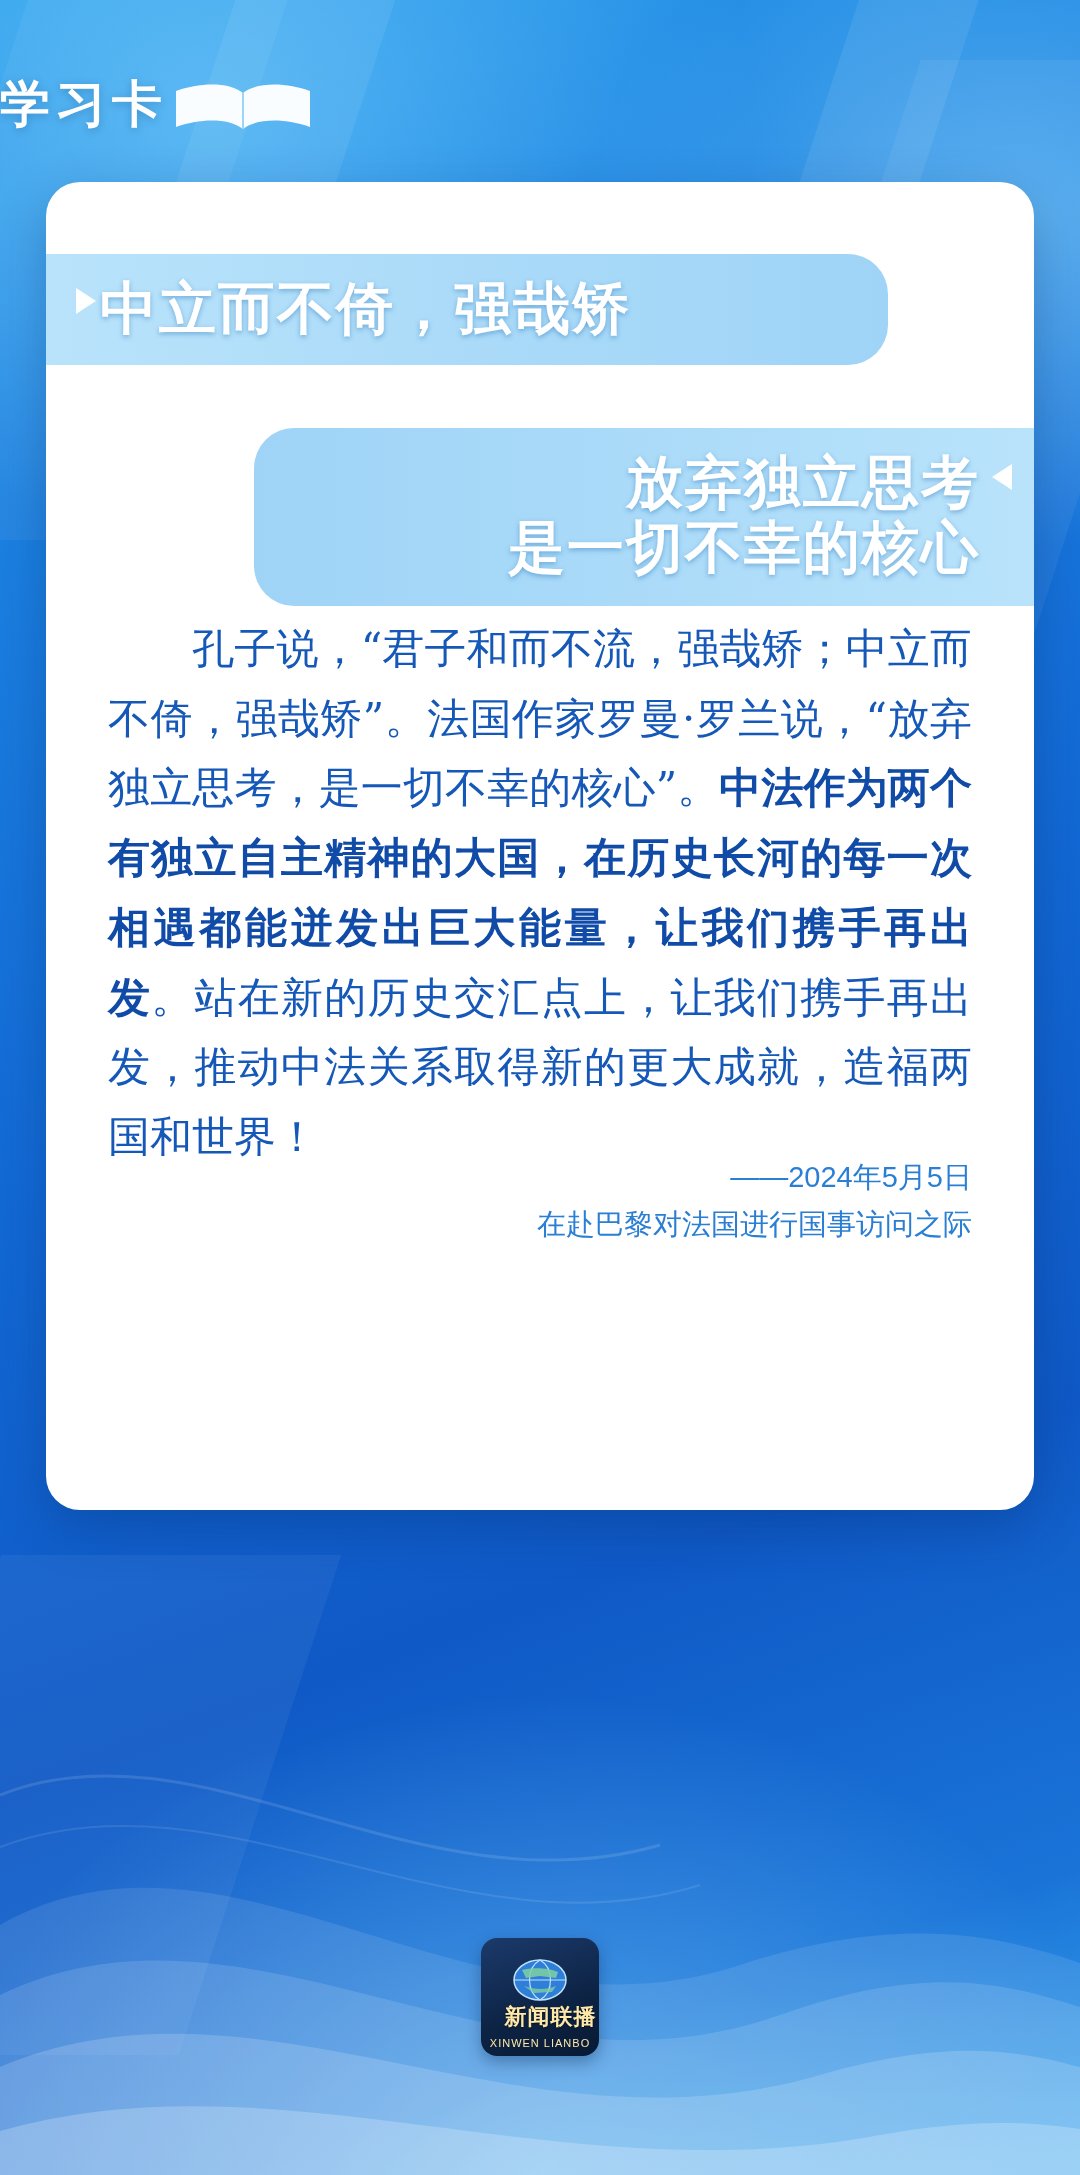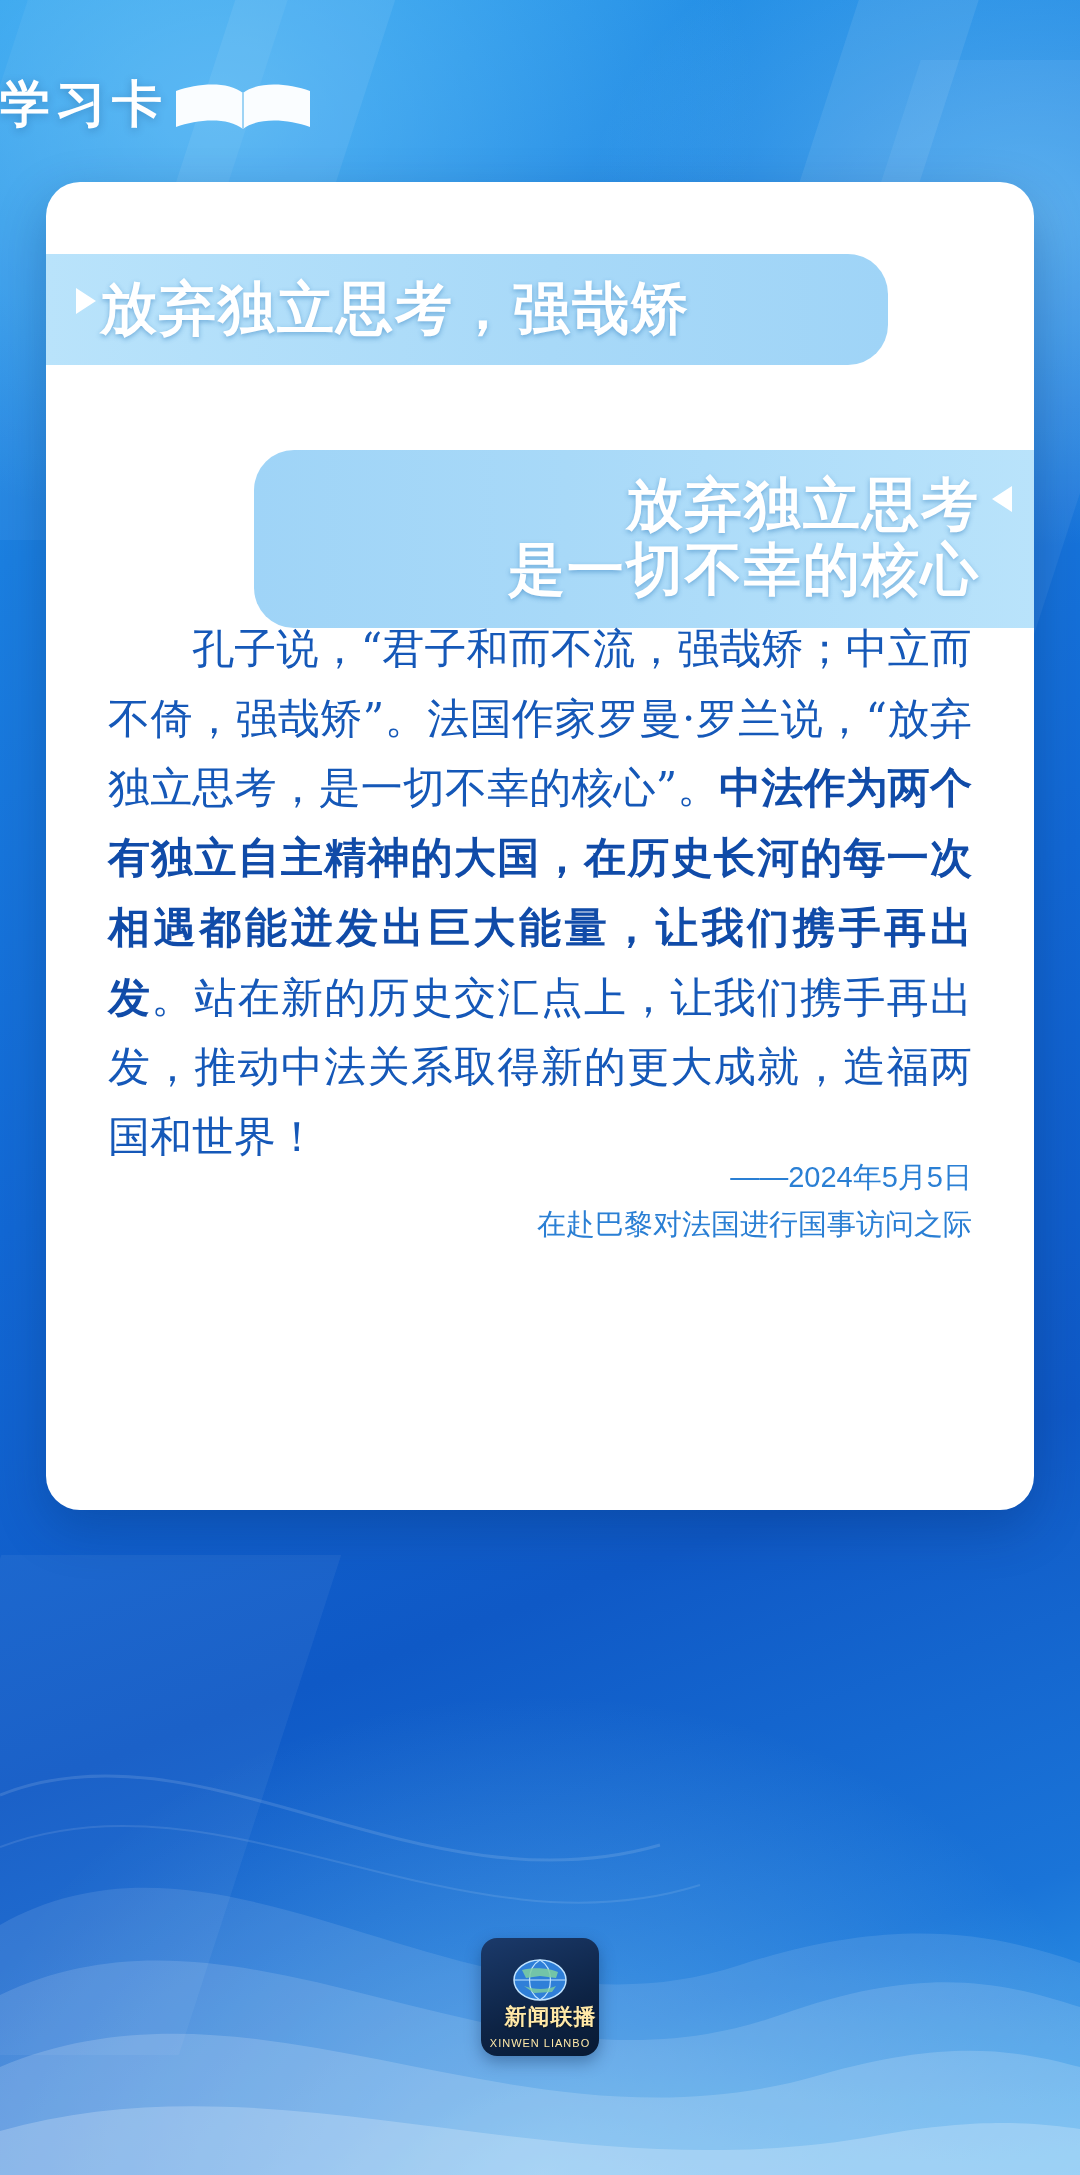--- a/index.html
+++ b/index.html
@@ -107,21 +107,21 @@
     width: 0; height: 0;
     border-left: 20px solid #ffffff;
     border-top: 13px solid transparent;
     border-bottom: 13px solid transparent;
   }
 
   
   .banner2 {
     position: absolute;
     right: 0;
-    top: 268px;
+    top: 246px;
     width: 780px;
     background: linear-gradient(270deg, #b9e3fb 0%, #a8d9f8 60%, #9fd4f7 100%);
     border-top-left-radius: 40px;
     border-bottom-left-radius: 40px;
     padding: 22px 54px 26px 40px;
     box-sizing: border-box;
     text-align: right;
   }
   .banner2 .bline {
     color: #ffffff;
@@ -241,21 +241,21 @@
       <path d="M75,14 C60,2 30,4 8,12 L8,48 C30,40 60,38 75,50 Z" fill="#ffffff" opacity="0.97"></path>
       <path d="M75,14 C90,2 120,4 142,12 L142,48 C120,40 90,38 75,50 Z" fill="#ffffff" opacity="0.97"></path>
       <path d="M75,14 L75,50" stroke="#9ed4f5" stroke-width="2" fill="none"></path>
     </svg>
   </div>
 
   <div class="card">
 
     <div class="banner1">
       <div class="tri-left"></div>
-      <div class="bline">放弃独立思考，强哉矫</div>
+      <div class="bline">中立而不倚，强哉矫</div>
     </div>
 
     <div class="banner2">
       <div class="tri-right"></div>
       <div class="bline">放弃独立思考</div>
       <div class="bline">是一切不幸的核心</div>
     </div>
 
     <div class="body-text">
       <span class="indent"></span><span>孔子说，“君子和而不流，强哉矫；中立而不倚，强哉矫”。法国作家罗曼·罗兰说，“放弃独立思考，是一切不幸的核心”。</span><b>中法作为两个有独立自主精神的大国，在历史长河的每一次相遇都能迸发出巨大能量，让我们携手再出发</b><span>。站在新的历史交汇点上，让我们携手再出发，推动中法关系取得新的更大成就，造福两国和世界！</span>

